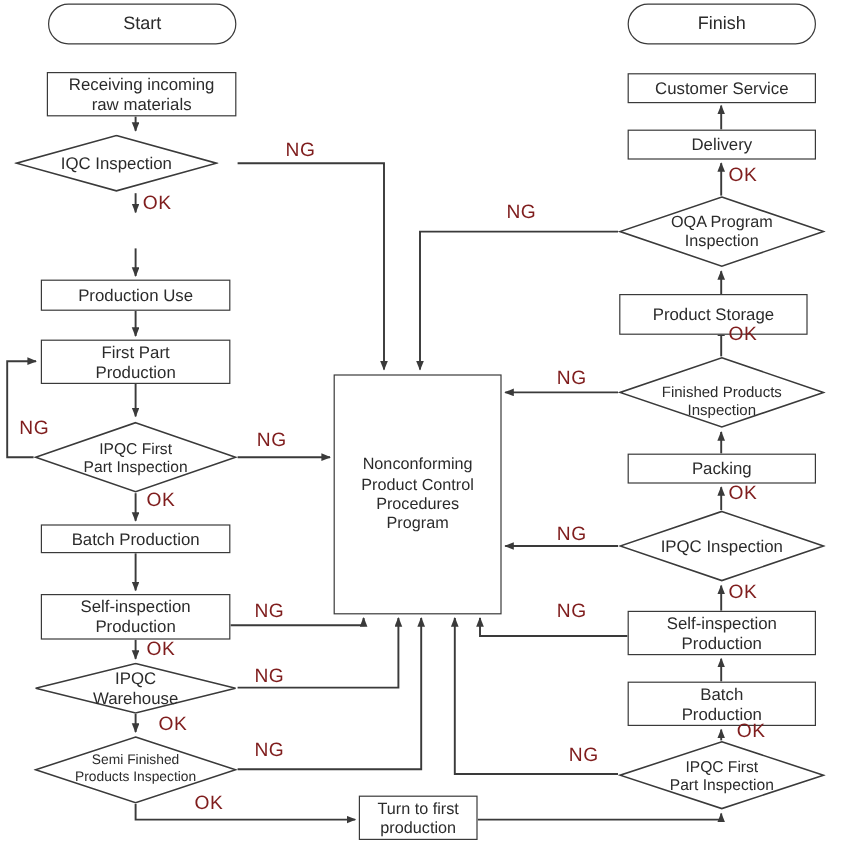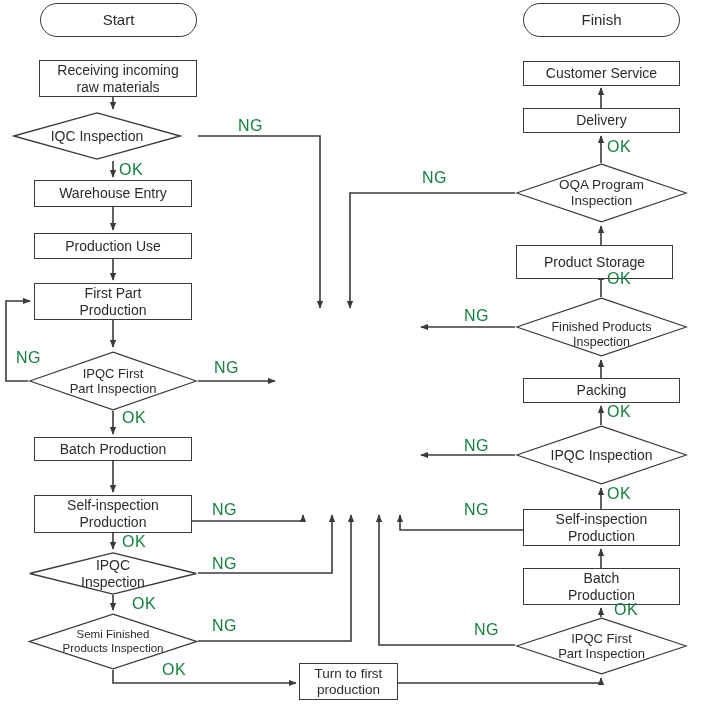--- a/index.html
+++ b/index.html
@@ -23,21 +23,21 @@
   }
   .rect{border:1.6px solid #3a3a3a;}
   .stadium{border:1.6px solid #3a3a3a;border-radius:18px;}
   .diamond{background:transparent;border:none;}
   .diamond svg.shape{position:absolute;left:0;top:0;width:100%;height:100%;}
   .diamond .dlabel{position:relative;z-index:2;}
   .lbl{
     position:absolute;
     font-size:16px;
     letter-spacing:0.5px;
-    color:#15803d;
+    color:#7f1d1d;
     line-height:1;
   }
   .fs15{font-size:15px;}
   .fs14{font-size:14px;}
   .fs135{font-size:13.5px;}
   .fs13{font-size:13px;}
   .fs125{font-size:12.5px;margin-top:16px;}
   .fs115{font-size:11.5px;}
 </style>
 </head>
@@ -106,21 +106,20 @@
   <div class="node rect fs14" style="left:39px;top:60px;width:158px;height:37px;">Receiving incoming
 raw materials</div>
 
   <div class="node diamond" style="left:12px;top:112px;width:170px;height:48px;">
     <svg class="shape" viewBox="0 0 100 50" preserveAspectRatio="none">
       <polygon points="50,1 99,25 50,49 1,25" fill="#ffffff" stroke="#3a3a3a" stroke-width="1.3" vector-effect="non-scaling-stroke"></polygon>
     </svg>
     <span class="dlabel fs14">IQC Inspection</span>
   </div>
 
-  <div class="node rect fs14" style="left:34px;top:180px;width:158px;height:27px;">Warehouse Entry</div>
 
   <div class="node rect fs14" style="left:34px;top:233px;width:158px;height:26px;">Production Use</div>
 
   <div class="node rect fs14" style="left:34px;top:283px;width:158px;height:37px;">First Part
 Production</div>
 
   <div class="node diamond" style="left:28px;top:351px;width:170px;height:60px;">
     <svg class="shape" viewBox="0 0 100 50" preserveAspectRatio="none">
       <polygon points="50,1 99,25 50,49 1,25" fill="#ffffff" stroke="#3a3a3a" stroke-width="1.3" vector-effect="non-scaling-stroke"></polygon>
     </svg>
@@ -131,31 +130,35 @@
   <div class="node rect fs14" style="left:34px;top:437px;width:158px;height:24px;">Batch Production</div>
 
   <div class="node rect fs14" style="left:34px;top:495px;width:158px;height:38px;">Self-inspection
 Production</div>
 
   <div class="node diamond" style="left:28px;top:552px;width:170px;height:43px;">
     <svg class="shape" viewBox="0 0 100 50" preserveAspectRatio="none">
       <polygon points="50,1 99,25 50,49 1,25" fill="#ffffff" stroke="#3a3a3a" stroke-width="1.3" vector-effect="non-scaling-stroke"></polygon>
     </svg>
     <span class="dlabel fs14">IPQC
-Inspection</span>
+Warehouse</span>
   </div>
 
   <div class="node diamond" style="left:28px;top:613px;width:170px;height:57px;">
     <svg class="shape" viewBox="0 0 100 50" preserveAspectRatio="none">
       <polygon points="50,1 99,25 50,49 1,25" fill="#ffffff" stroke="#3a3a3a" stroke-width="1.3" vector-effect="non-scaling-stroke"></polygon>
     </svg>
     <span class="dlabel fs115">Semi Finished
 Products Inspection</span>
   </div>
 
+  <div class="node rect fs135" style="left:278px;top:312px;width:140px;height:200px;line-height:1.22;">Nonconforming
+Product Control
+Procedures
+Program</div>
 
   <div class="node rect fs135" style="left:299px;top:663px;width:99px;height:37px;">Turn to first
 production</div>
 
   <div class="node stadium fs15" style="left:523px;top:3px;width:157px;height:34px;">Finish</div>
 
   <div class="node rect fs14" style="left:523px;top:108px;width:157px;height:25px;">Delivery</div>
 
   <div class="node rect fs14" style="left:523px;top:61px;width:157px;height:25px;">Customer Service</div>
 

